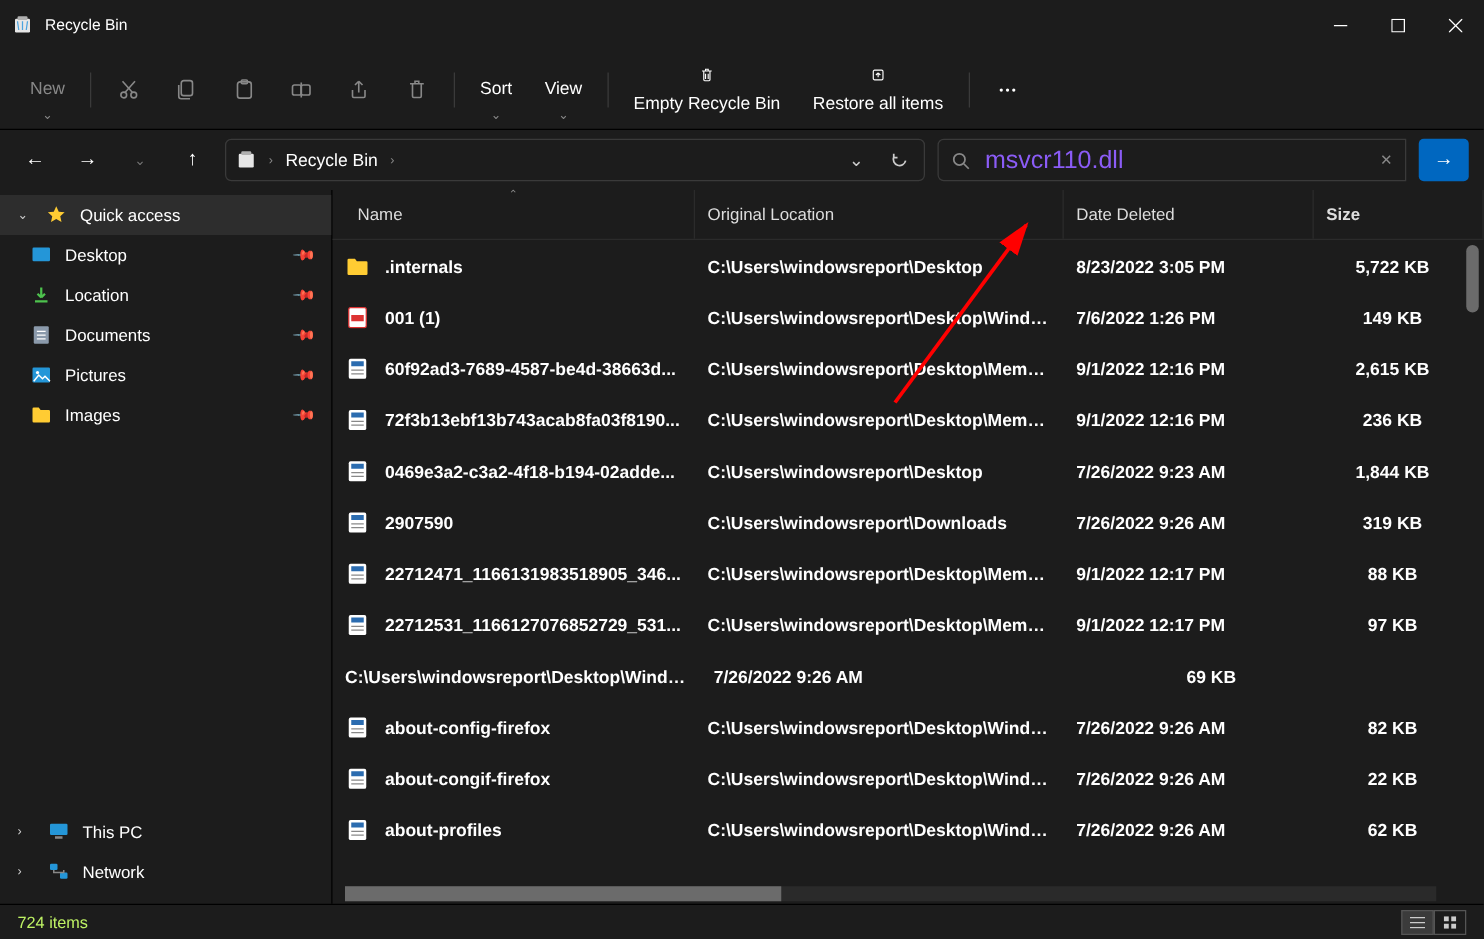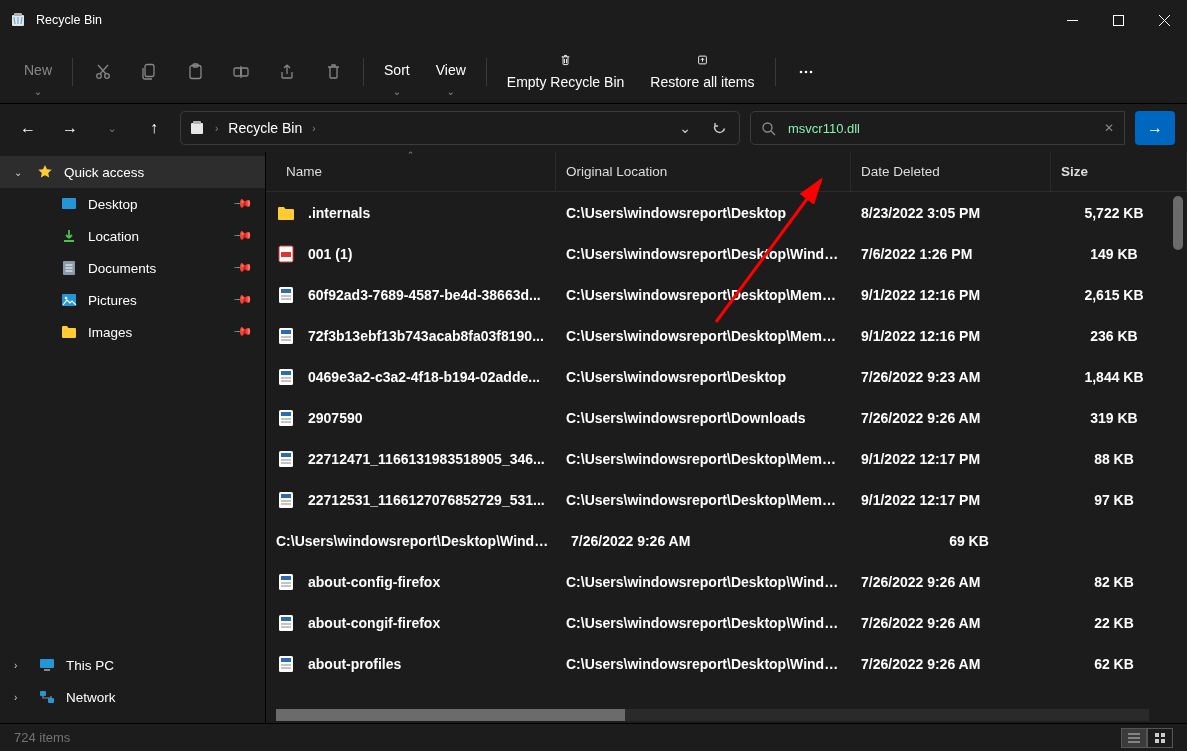--- a/index.html
+++ b/index.html
@@ -24,35 +24,35 @@
 .navrow { height: 48px; display: flex; align-items: center; padding: 0 12px; gap: 10px; }
 .navbtn { width: 32px; height: 32px; display:flex; align-items:center; justify-content:center; color:#fff; font-size:16px; border-radius:4px;}
 .navbtn.dim { color:#777; }
 .addr { flex: 0 0 560px; height: 34px; border: 1px solid #3a3a3a; border-radius: 5px; display:flex; align-items:center; padding: 0 8px; gap:10px; font-size:14px; }
 .addr .bicon{width:16px;height:16px;display:flex;align-items:center;justify-content:center;}
 .addr .segchev{color:#888;font-size:10px;}
 .addr .spacer{flex:1;}
 .addr .refresh, .addr .histchev{ color:#ccc; width:24px; display:flex;justify-content:center;}
 .searchbox { flex:1; height:34px; border:1px solid #3a3a3a; border-radius:5px 0 0 5px; display:flex; align-items:center; padding:0 10px; gap:12px; }
 .searchbox .sico{color:#888; font-size:14px;}
-.searchbox input{ flex:1; background:transparent; border:none; outline:none; color:#86efac; font-size:13px; }
+.searchbox input{ flex:1; background:transparent; border:none; outline:none; color:#8b5cf6; font-size:20px; }
 .searchbox .clear{color:#888; font-size:12px;}
 .gobtn { width:40px; height:34px; background:#0067c0; display:flex; align-items:center; justify-content:center; border-radius:4px; font-size:16px;}
 
 
 .body { display:flex; height: calc(751px - 40px - 64px - 48px - 28px); }
 
 
 .sidebar { width: 266px; border-right:1px solid #000; display:flex; flex-direction:column; padding-top:4px; }
 .sb-item { height:32px; display:flex; align-items:center; gap:10px; padding-left:14px; font-size:13.5px; border-radius:0;}
 .sb-item.top { background:#2d2d2d; }
 .sb-item .expand{ width:12px; color:#ccc; font-size:10px;}
 .sb-item .ic{ width:18px; height:18px; display:flex; align-items:center; justify-content:center;}
 .sb-item .pin{ margin-left:auto; margin-right:14px; color:#666; font-size:12px; transform:rotate(45deg);}
-.sb-item.sub{ padding-left:60px;}
+.sb-item.sub{ padding-left:24px;}
 .sb-spacer{flex:1;}
 .sb-item.root{padding-left:14px;}
 .sb-item.root .expand{width:14px;}
 
 
 .content { flex:1; display:flex; flex-direction:column; min-width:0; }
 .headerrow { height:40px; display:flex; align-items:center; border-bottom:1px solid #2b2b2b; font-size:13.5px; color:#ddd; position:relative;}
 .col { display:flex; align-items:center; padding:0 10px; height:100%; border-right:1px solid #2b2b2b; }
 .col.name{ width:290px; padding-left:20px; position:relative;}
 .col.name .sortind{ position:absolute; left:50%; top:-2px; transform:translateX(-50%); font-size:9px; color:#888;}
@@ -67,21 +67,21 @@
 .fcell.name .fic{ width:20px; height:20px; display:flex;align-items:center;justify-content:center; flex-shrink:0;}
 .fcell.loc{ width:295px;}
 .fcell.date{ width:200px;}
 .fcell.size{ flex:1; text-align:center; padding-right:20px;}
 
 .hscroll { position:absolute; left:10px; right:38px; bottom:2px; height:12px; background:#2a2a2a; border-radius:0;}
 .hscroll .thumb{ position:absolute; left:0; width:40%; top:0; bottom:0; background:#6b6b6b; }
 .vscroll { position:absolute; right:4px; top:4px; width:10px; height:54px; background:#6b6b6b; border-radius:6px;}
 
 
-.status { height:28px; border-top:1px solid #000; display:flex; align-items:center; padding:0 14px; font-size:13px; color:#737373;}
+.status { height:28px; border-top:1px solid #000; display:flex; align-items:center; padding:0 14px; font-size:13px; color:#bef264;}
 .status .viewbtns{ margin-left:auto; display:flex; gap:0;}
 .status .vb{ width:26px; height:20px; border:1px solid #555; display:flex;align-items:center;justify-content:center; font-size:11px;}
 .status .vb.active{ background:#3b3b3b;}
 
 
 .arrow-annot { position:absolute; pointer-events:none; }
 
 svg { display:block; }
 </style>
 </head>

